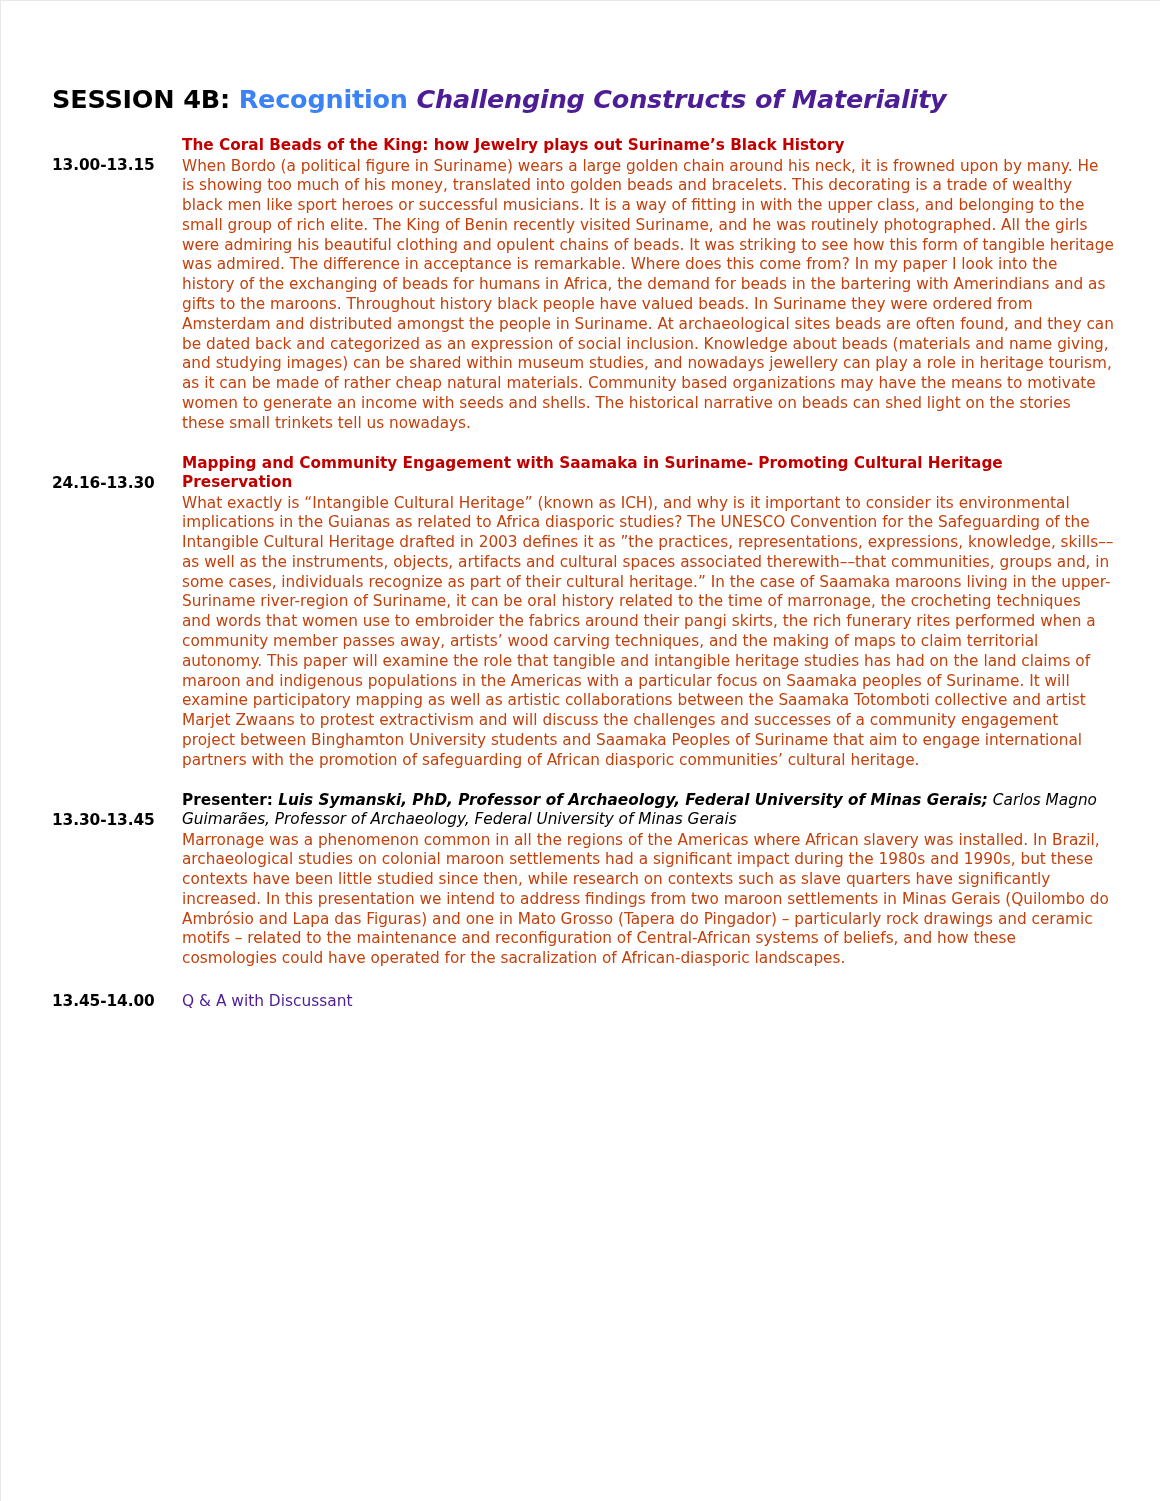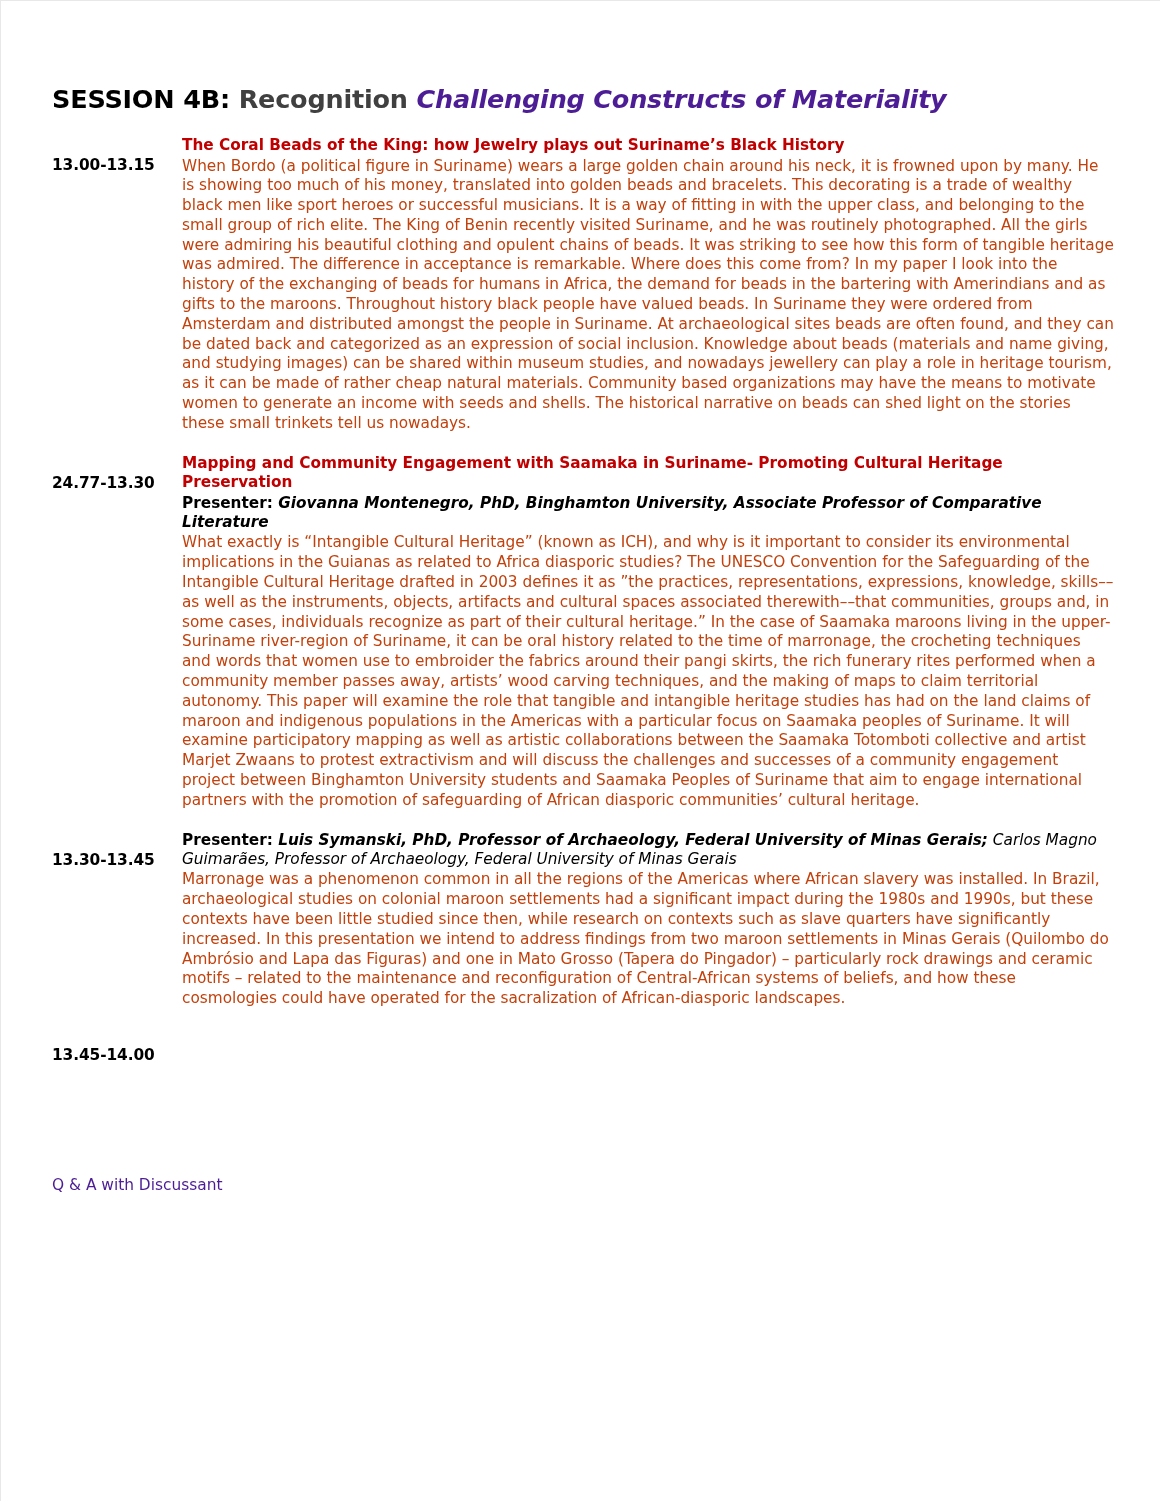--- a/index.html
+++ b/index.html
@@ -43,21 +43,21 @@
     font-weight: bold;
     line-height: 1.18;
     letter-spacing: -0.2px;
     margin: 0 0 22px 0;
     white-space: nowrap;
   }
   .session-heading .sess-label {
     color: #000000;
   }
   .session-heading .sess-recognition {
-    color: #404040;
+    color: #3b82f6;
   }
   .session-heading .sess-subtitle {
     color: #4c1d95;
     font-style: italic;
   }
 
   
   .entry {
     display: flex;
     align-items: flex-start;
@@ -113,23 +113,22 @@
     font-weight: normal;
     font-style: normal;
     line-height: 1.295;
     margin: 0;
     color: #c2410c;
     text-align: left;
   }
 
   .simple-row {
     display: flex;
-    align-items: flex-start;
-    margin-top: 36px;
-    flex-direction: column;
+    align-items: flex-end;
+    margin-top: 22px;
   }
   .simple-row .entry-time {
     padding-top: 0;
   }
   .simple-label {
     font-size: 15.4px;
     font-weight: normal;
     line-height: 1.33;
     color: #4c1d95;
   }
@@ -146,24 +145,23 @@
 
     <div class="entry">
       <div class="entry-time offset-1">13.00-13.15</div>
       <div class="entry-body">
         <div class="paper-title">The Coral Beads of the King: how Jewelry plays out Suriname’s Black History</div>
         <div class="abstract">When Bordo (a political figure in Suriname) wears a large golden chain around his neck, it is frowned upon by many. He is showing too much of his money, translated into golden beads and bracelets. This decorating is a trade of wealthy black men like sport heroes or successful musicians. It is a way of fitting in with the upper class, and belonging to the small group of rich elite. The King of Benin recently visited Suriname, and he was routinely photographed. All the girls were admiring his beautiful clothing and opulent chains of beads. It was striking to see how this form of tangible heritage was admired. The difference in acceptance is remarkable. Where does this come from? In my paper I look into the history of the exchanging of beads for humans in Africa, the demand for beads in the bartering with Amerindians and as gifts to the maroons. Throughout history black people have valued beads. In Suriname they were ordered from Amsterdam and distributed amongst the people in Suriname. At archaeological sites beads are often found, and they can be dated back and categorized as an expression of social inclusion. Knowledge about beads (materials and name giving, and studying images) can be shared within museum studies, and nowadays jewellery can play a role in heritage tourism, as it can be made of rather cheap natural materials. Community based organizations may have the means to motivate women to generate an income with seeds and shells. The historical narrative on beads can shed light on the stories these small trinkets tell us nowadays.</div>
       </div>
     </div>
 
     <div class="entry">
-      <div class="entry-time offset-1">24.77-13.30</div>
+      <div class="entry-time offset-1">24.16-13.30</div>
       <div class="entry-body">
         <div class="paper-title">Mapping and Community Engagement with Saamaka in Suriname- Promoting Cultural Heritage Preservation</div>
-        <div class="presenter"><span class="lead">Presenter:</span><span> Giovanna Montenegro, PhD, Binghamton University, Associate Professor of Comparative Literature</span><span class="coauthor"></span></div>
         <div class="abstract">What exactly is “Intangible Cultural Heritage” (known as ICH), and why is it important to consider its environmental implications in the Guianas as related to Africa diasporic studies? The UNESCO Convention for the Safeguarding of the Intangible Cultural Heritage drafted in 2003 defines it as ”the practices, representations, expressions, knowledge, skills––as well as the instruments, objects, artifacts and cultural spaces associated therewith––that communities, groups and, in some cases, individuals recognize as part of their cultural heritage.” In the case of Saamaka maroons living in the upper-Suriname river-region of Suriname, it can be oral history related to the time of marronage, the crocheting techniques and words that women use to embroider the fabrics around their pangi skirts, the rich funerary rites performed when a community member passes away, artists’ wood carving techniques, and the making of maps to claim territorial autonomy. This paper will examine the role that tangible and intangible heritage studies has had on the land claims of maroon and indigenous populations in the Americas with a particular focus on Saamaka peoples of Suriname.  It will examine participatory mapping as well as artistic collaborations between the Saamaka Totomboti collective and artist Marjet Zwaans to protest extractivism and will discuss the challenges and successes of a community engagement project between Binghamton University students and Saamaka Peoples of Suriname that aim to engage international partners with the promotion of safeguarding of African diasporic communities’ cultural heritage.</div>
       </div>
     </div>
 
     <div class="entry">
       <div class="entry-time offset-1">13.30-13.45</div>
       <div class="entry-body">
         <div class="presenter"><span class="lead">Presenter:</span><span> Luis Symanski, PhD, Professor of Archaeology, Federal University of Minas Gerais;</span><span class="coauthor"> Carlos Magno Guimarães, Professor of Archaeology, Federal University of Minas Gerais</span></div>
         <div class="abstract">Marronage was a phenomenon common in all the regions of the Americas where African slavery was installed. In Brazil, archaeological studies on colonial maroon settlements had a significant impact during the 1980s and 1990s, but these contexts have been little studied since then, while research on contexts such as slave quarters have significantly increased. In this presentation we intend to address findings from two maroon settlements in Minas Gerais (Quilombo do Ambrósio and Lapa das Figuras) and one in Mato Grosso (Tapera do Pingador) – particularly rock drawings and ceramic motifs – related to the maintenance and reconfiguration of Central-African systems of beliefs, and how these cosmologies could have operated for the sacralization of African-diasporic landscapes.</div>
       </div>

